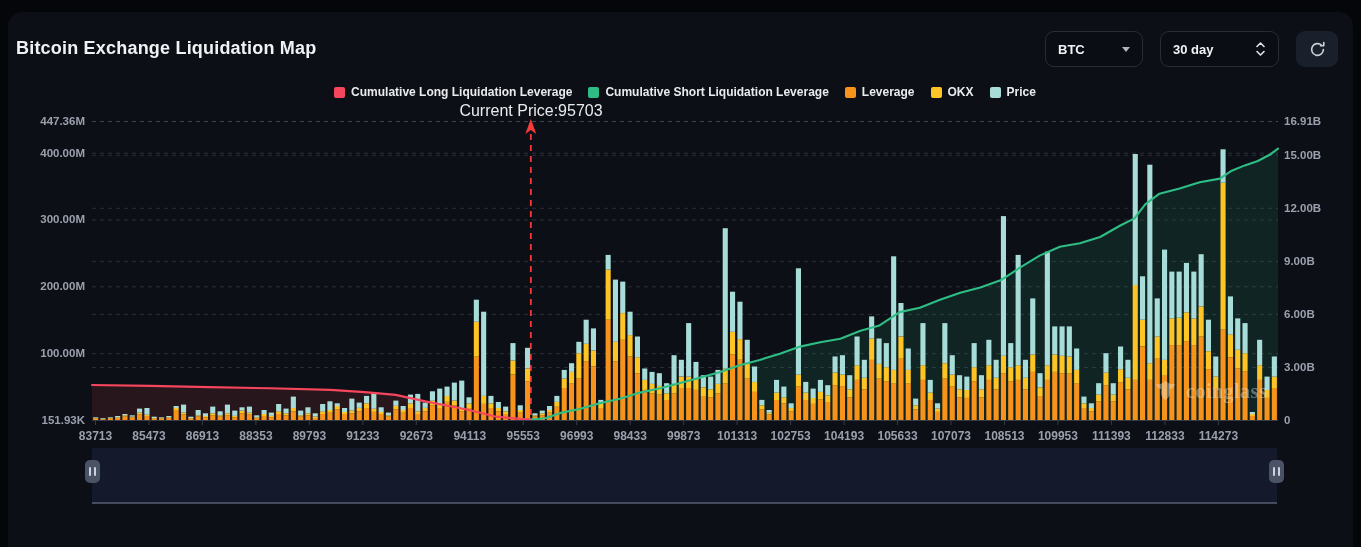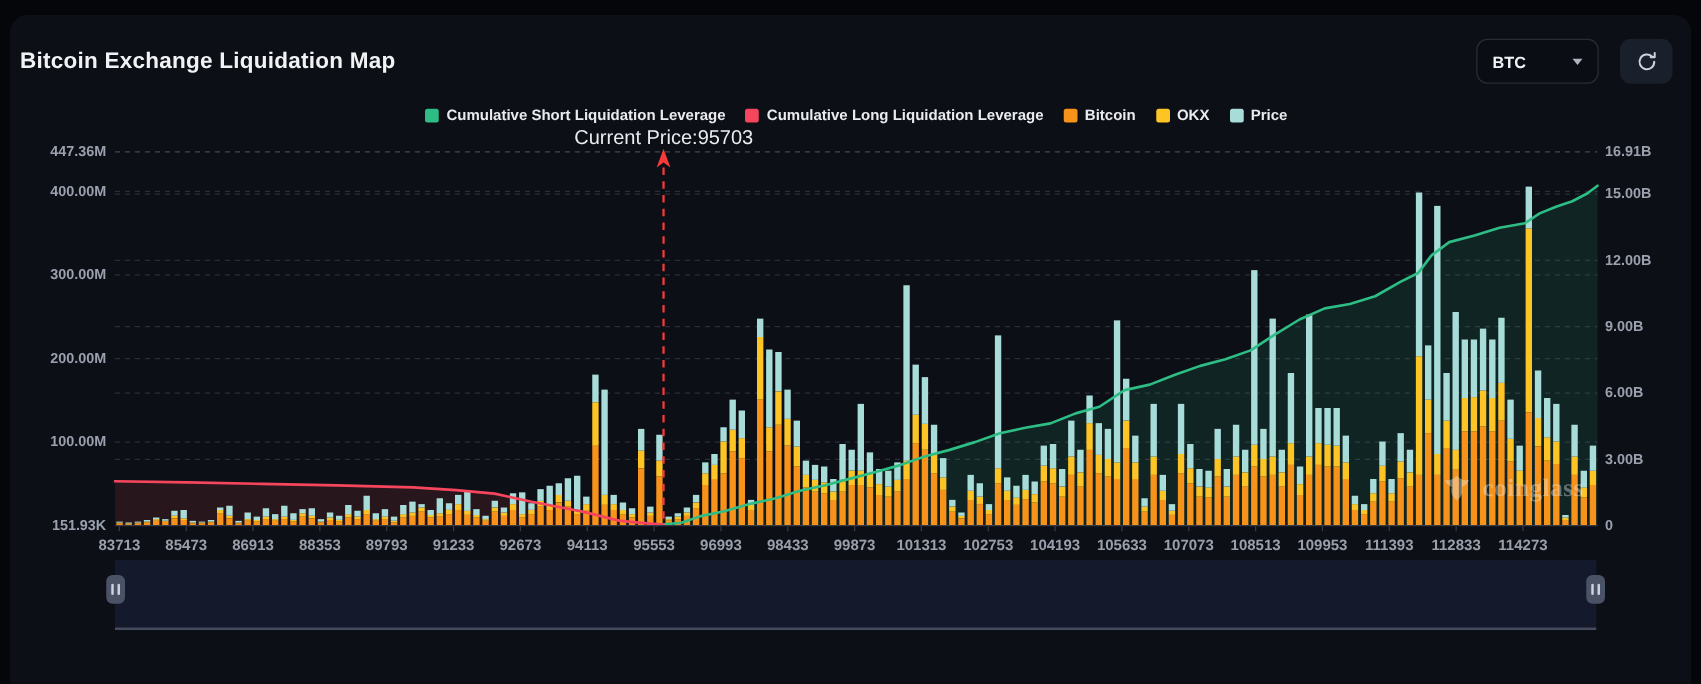--- a/index.html
+++ b/index.html
@@ -38,40 +38,47 @@
 
 <div class="card"></div>
 
 <div class="page-title">Bitcoin Exchange Liquidation Map</div>
 
 <div class="controls">
   <div class="select symbol">
     <span>BTC</span>
     <span class="caret-down"></span>
   </div>
+  <div class="select period">
+    <span>30 day</span>
+    <svg width="11" height="18" viewBox="0 0 11 18" fill="none" stroke="#dfe3ea" stroke-width="1.6" stroke-linecap="round" stroke-linejoin="round">
+      <path d="M2 6.5 5.5 3 9 6.5"></path>
+        <path d="M2 11.5 5.5 15 9 11.5"></path>
+    </svg>
+  </div>
   <button class="refresh-btn">
     <svg width="19" height="19" viewBox="0 0 20 20" fill="none">
       <path d="M16.2 10a6.2 6.2 0 1 1-1.9-4.5" stroke="#cdd2da" stroke-width="1.7" stroke-linecap="round"></path>
       <path d="M16.6 2.6v3.4h-3.4" stroke="#cdd2da" stroke-width="1.7" stroke-linecap="round" stroke-linejoin="round"></path>
     </svg>
   </button>
 </div>
 
 <div class="legend" id="legend">
     <div class="legend-item">
+      <span class="sq" style="background: rgb(246, 70, 93);"></span>
+      <span>Cumulative Long Liquidation Leverage</span>
+    </div>
+    <div class="legend-item">
       <span class="sq" style="background: rgb(46, 189, 133);"></span>
       <span>Cumulative Short Liquidation Leverage</span>
     </div>
     <div class="legend-item">
-      <span class="sq" style="background: rgb(246, 70, 93);"></span>
-      <span>Cumulative Long Liquidation Leverage</span>
-    </div>
-    <div class="legend-item">
       <span class="sq" style="background: rgb(247, 147, 26);"></span>
-      <span>Bitcoin</span>
+      <span>Leverage</span>
     </div>
     <div class="legend-item">
       <span class="sq" style="background: rgb(253, 196, 38);"></span>
       <span>OKX</span>
     </div>
     <div class="legend-item">
       <span class="sq" style="background: rgb(168, 220, 217);"></span>
       <span>Price</span>
     </div>
   </div>

